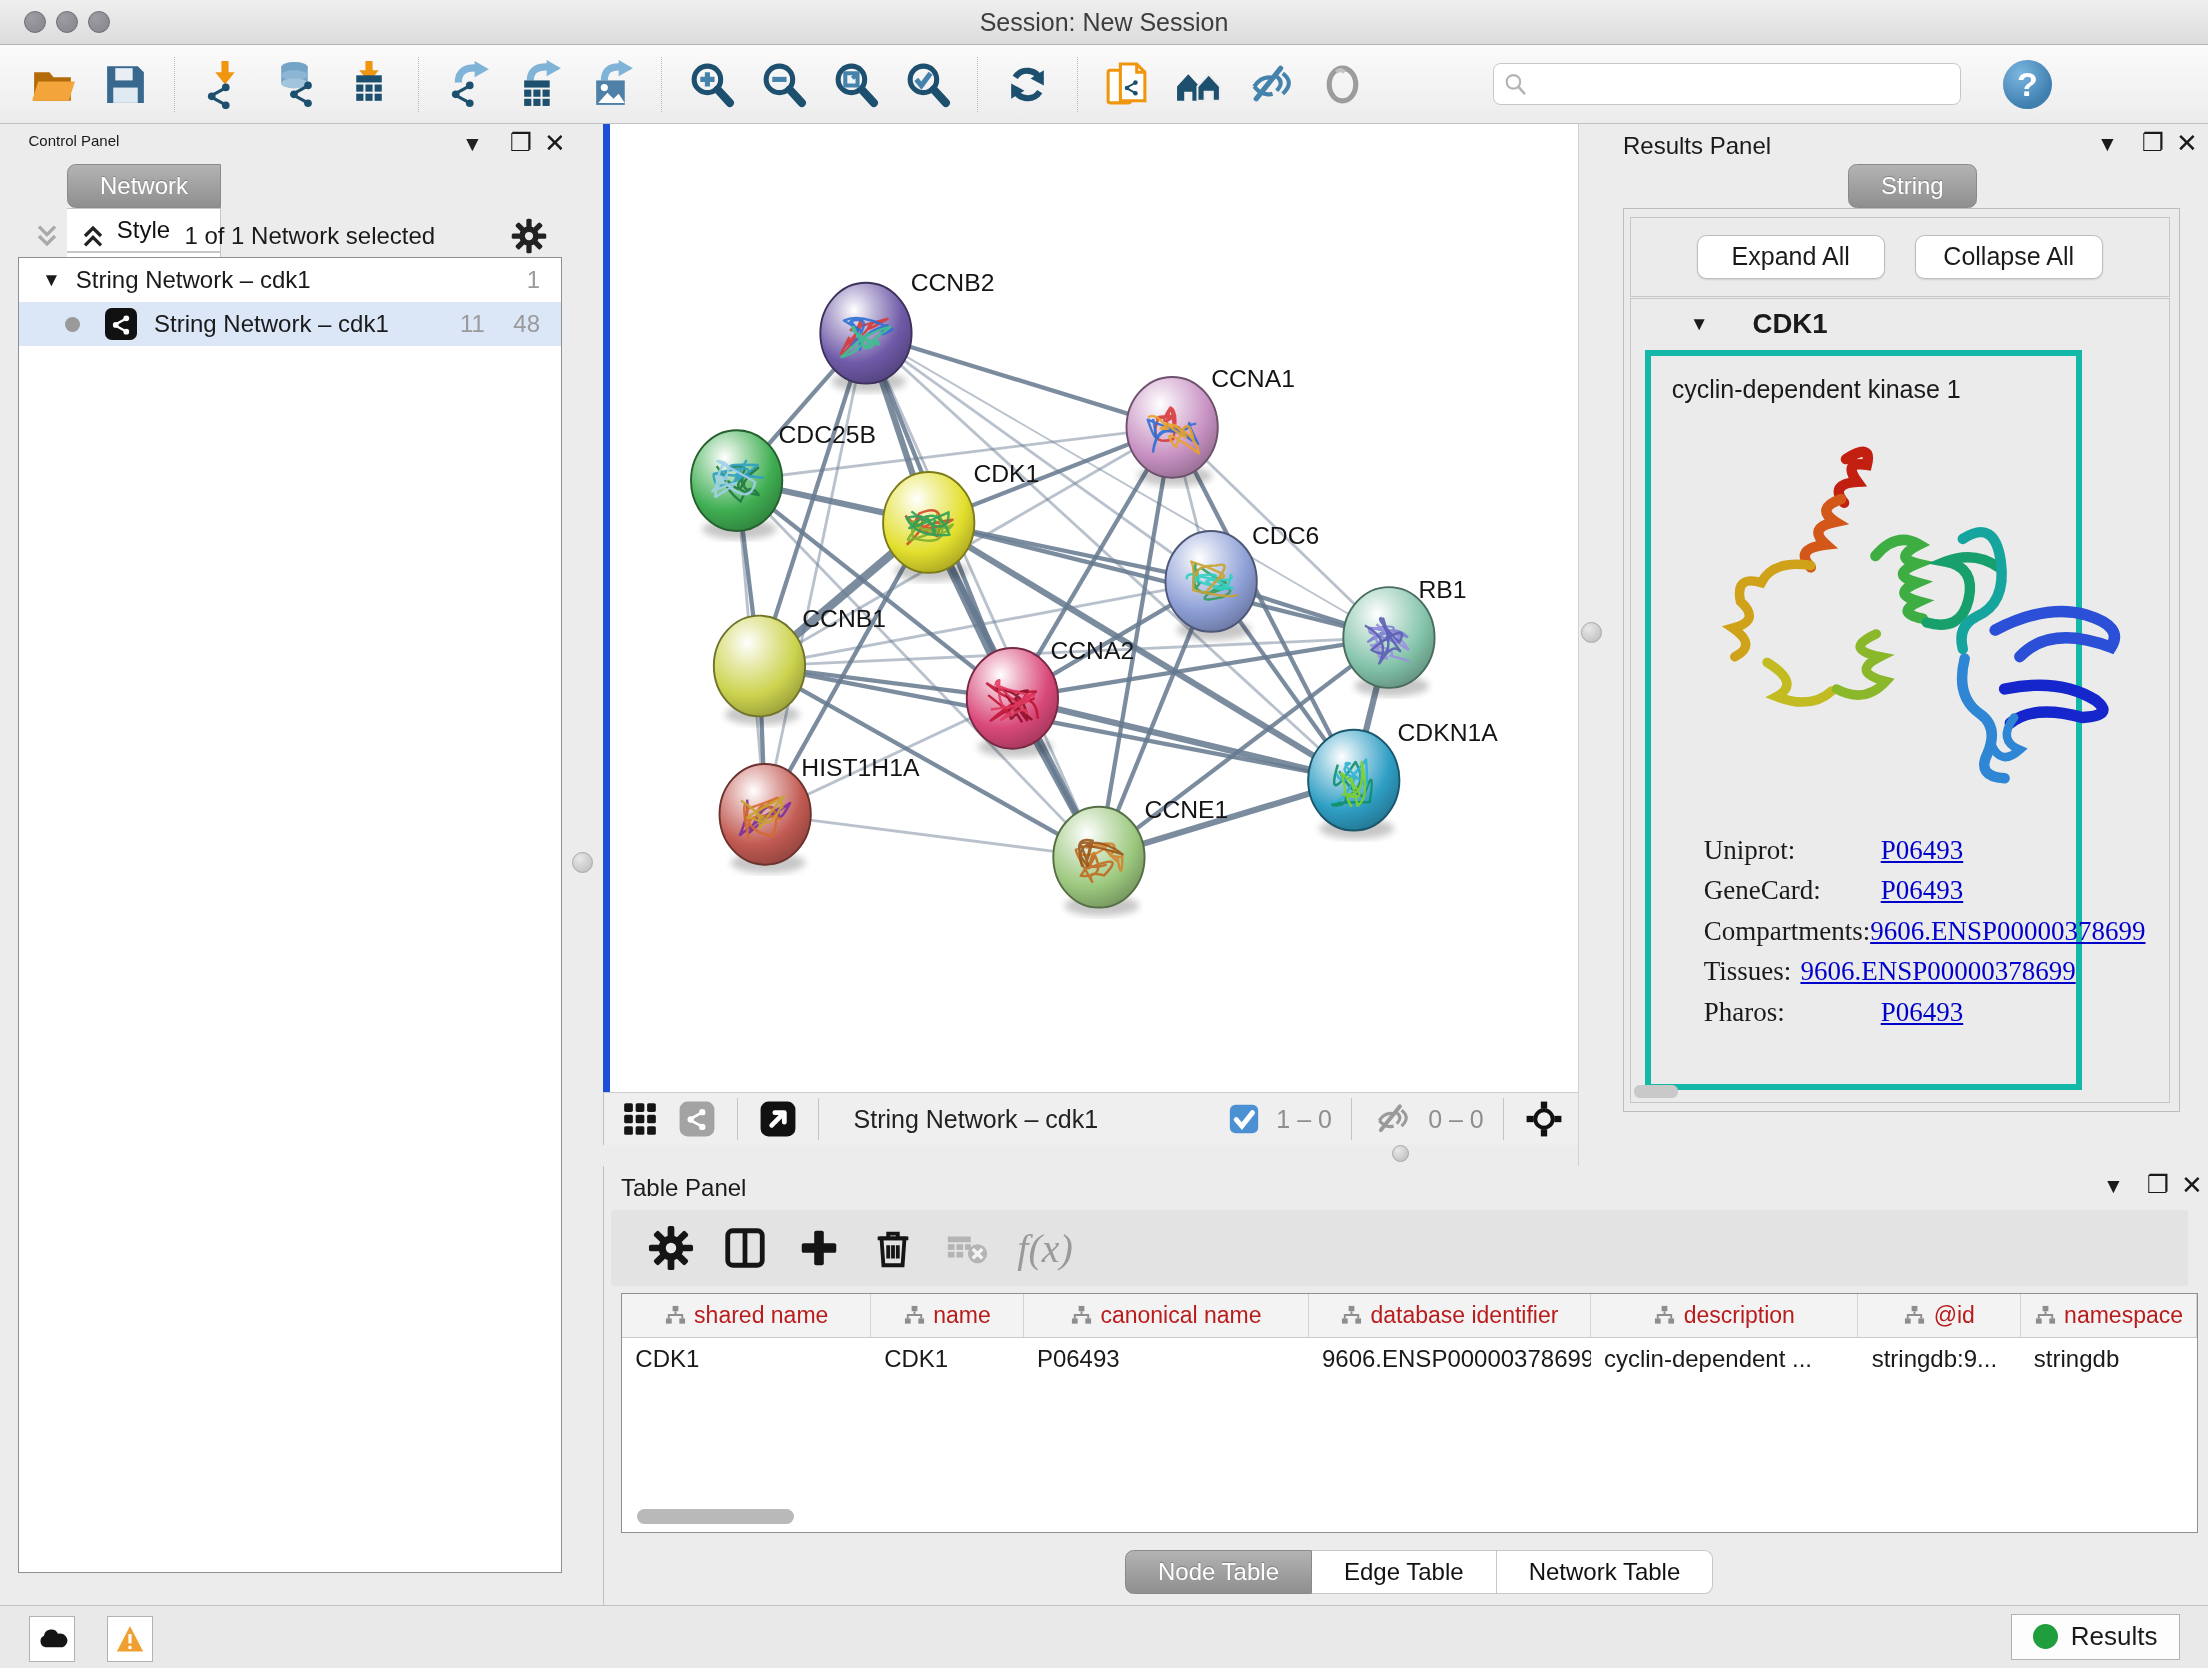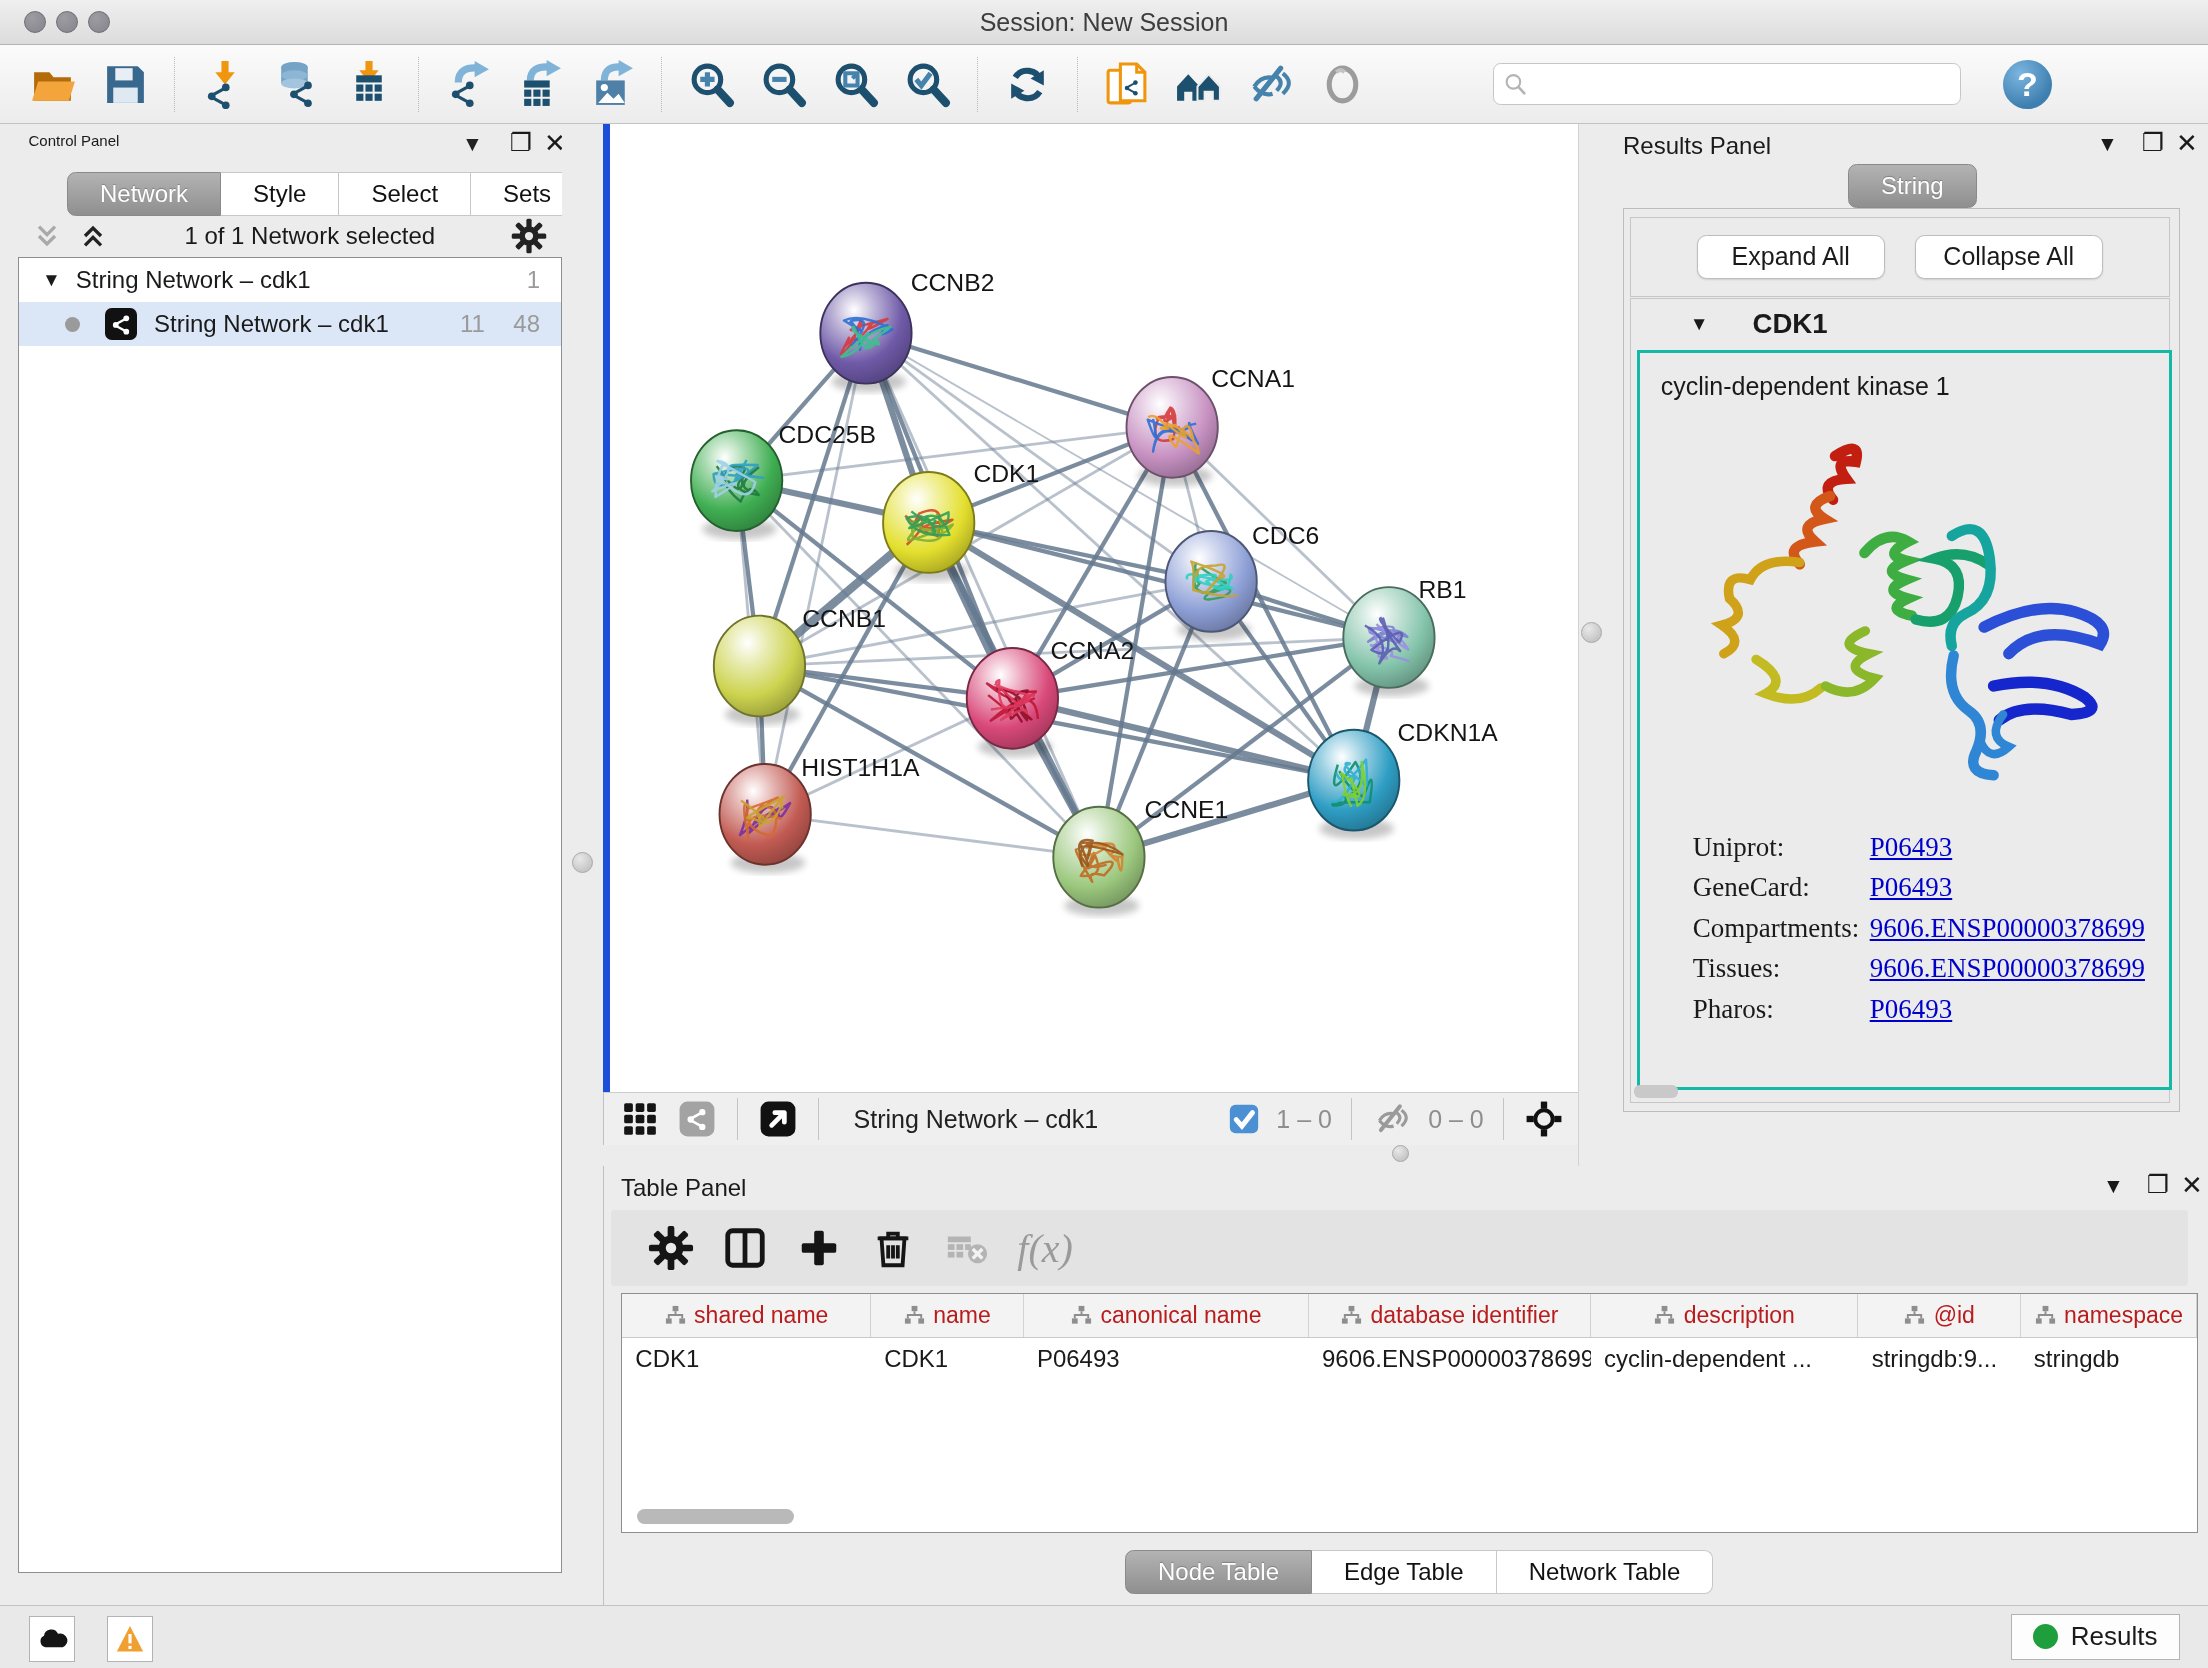--- a/index.html
+++ b/index.html
@@ -31,21 +31,21 @@
     font-size:34px;font-weight:bold;display:flex;align-items:center;justify-content:center;}
   .tab{height:44px;padding:0 32px;display:flex;align-items:center;justify-content:center;
     font-size:24px;background:#fff;border:1px solid #c7c7c7;border-left:none;color:#111;}
   .tab:first-child{border-left:1px solid #c7c7c7;border-radius:8.6px 0 0 8.6px;}
   .tab:last-child{border-radius:0 8.6px 8.6px 0;}
   .tab.sel{background:linear-gradient(#b3b3b3,#8f8f8f);color:#fff;border-color:#8a8a8a;
     text-shadow:0 -1px 1px rgba(0,0,0,.25);}
 
   
   #control-panel{left:0;top:124px;width:603px;height:1482px;background:#ececec;}
-  #cp-tabs{position:absolute;left:67px;top:48px;display:flex;}
+  #cp-tabs{position:absolute;left:67px;top:40px;display:flex;flex-direction:column;}
   #cp-collapse-row{position:absolute;left:18px;top:91px;width:544px;height:42px;
     display:flex;align-items:center;font-size:24px;}
   #cp-list{position:absolute;left:18px;top:133px;width:544px;height:1316px;background:#fff;
     border:1.9px solid #8f8f8f;}
   .tree-row{height:44px;display:flex;align-items:center;font-size:24px;}
   .tree-row .cnt{color:#9a9a9a;}
   #tree-child{background:#dbe6f7;}
   .shareicon{width:32px;height:32px;border-radius:6.7px;background:#111;color:#fff;
     display:flex;align-items:center;justify-content:center;}
   .shareicon svg{width:23px;height:23px;}
@@ -69,21 +69,21 @@
   #results-panel{left:1602px;top:124px;width:607px;height:1042px;background:#ececec;}
   #rp-tab{position:absolute;left:246px;top:40px;}
   #rp-box{position:absolute;left:21px;top:84px;width:557px;height:904px;background:#ebebeb;
     border:1.9px solid #bdbdbd;}
   #rp-expandbox{position:absolute;left:5.7px;top:7.6px;width:540px;height:80px;border:1px solid #c6c6c6;
     display:flex;align-items:center;justify-content:center;gap:30px;}
   .rp-btn{min-width:188px;height:44px;background:#fff;border:1px solid #bdbdbd;border-radius:9.5px;
     font-size:25px;display:flex;align-items:center;justify-content:center;box-shadow:0 1px 1.9px rgba(0,0,0,.12);}
   #rp-gene-box{position:absolute;left:5.7px;top:89px;width:540px;height:805px;border:1px solid #c6c6c6;}
   #rp-gene-head{height:49px;display:flex;align-items:center;font-size:27.6px;font-weight:bold;}
-  #rp-inner{position:absolute;left:6px;top:51px;width:535px;height:740px;border:3px solid #14b8a6;
+  #rp-inner{position:absolute;left:14px;top:51px;width:437px;height:740px;border:6px solid #14b8a6;
     background:#ebebeb;}
   #rp-desc{font-size:25px;margin:19px 0 0 21px;}
   #crosslinks{font-family:"Liberation Serif","DejaVu Serif",serif;}
   #crosslinks h3{font-size:28.5px;margin:0 0 5.7px 28.5px;}
   .clrow{display:flex;font-size:27px;margin:9.5px 0 9.5px 53px;}
   .clrow .cll{width:177px;}
   .clrow a{color:#0000cc;}
   #rp-hscroll{position:absolute;left:3.8px;bottom:3.8px;width:44px;height:13.3px;background:#c9c9c9;border-radius:5.7px;}
 
   

